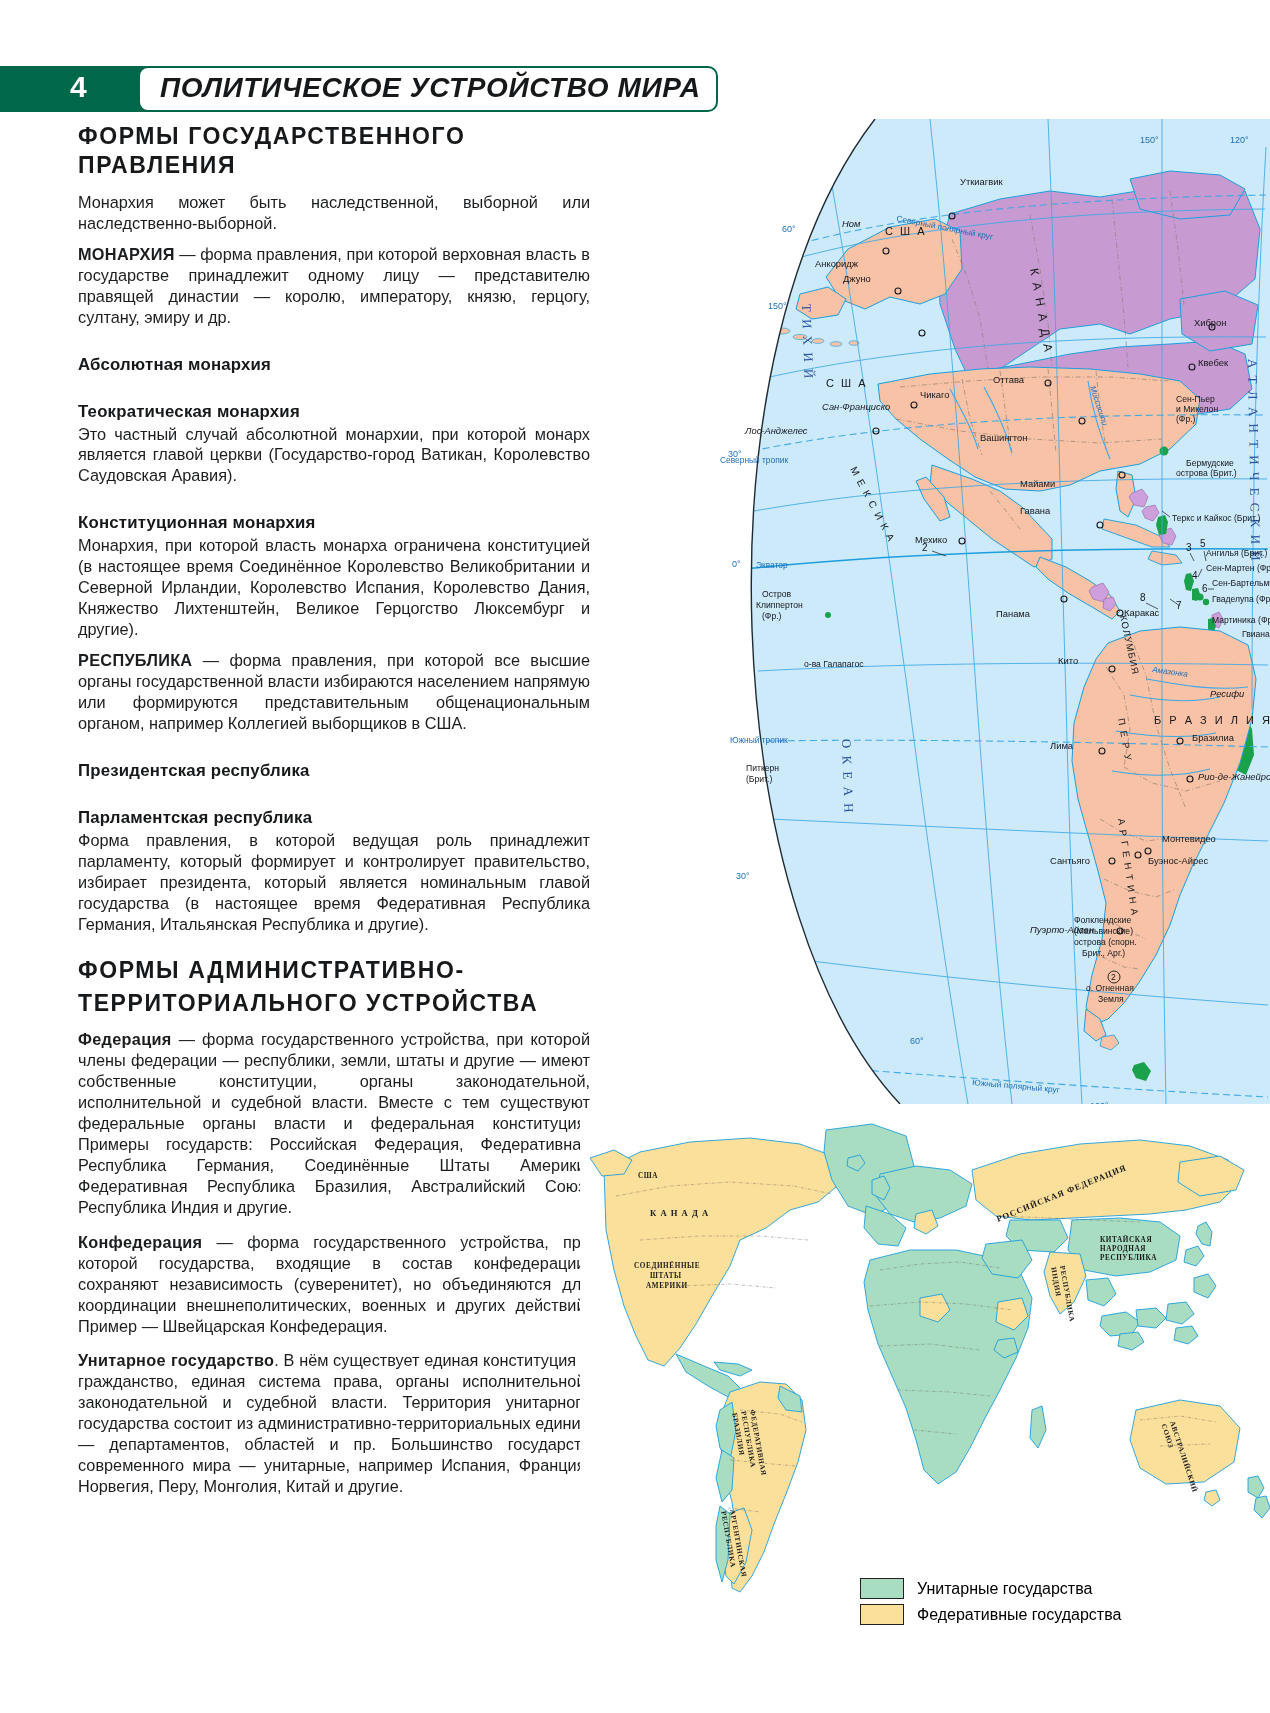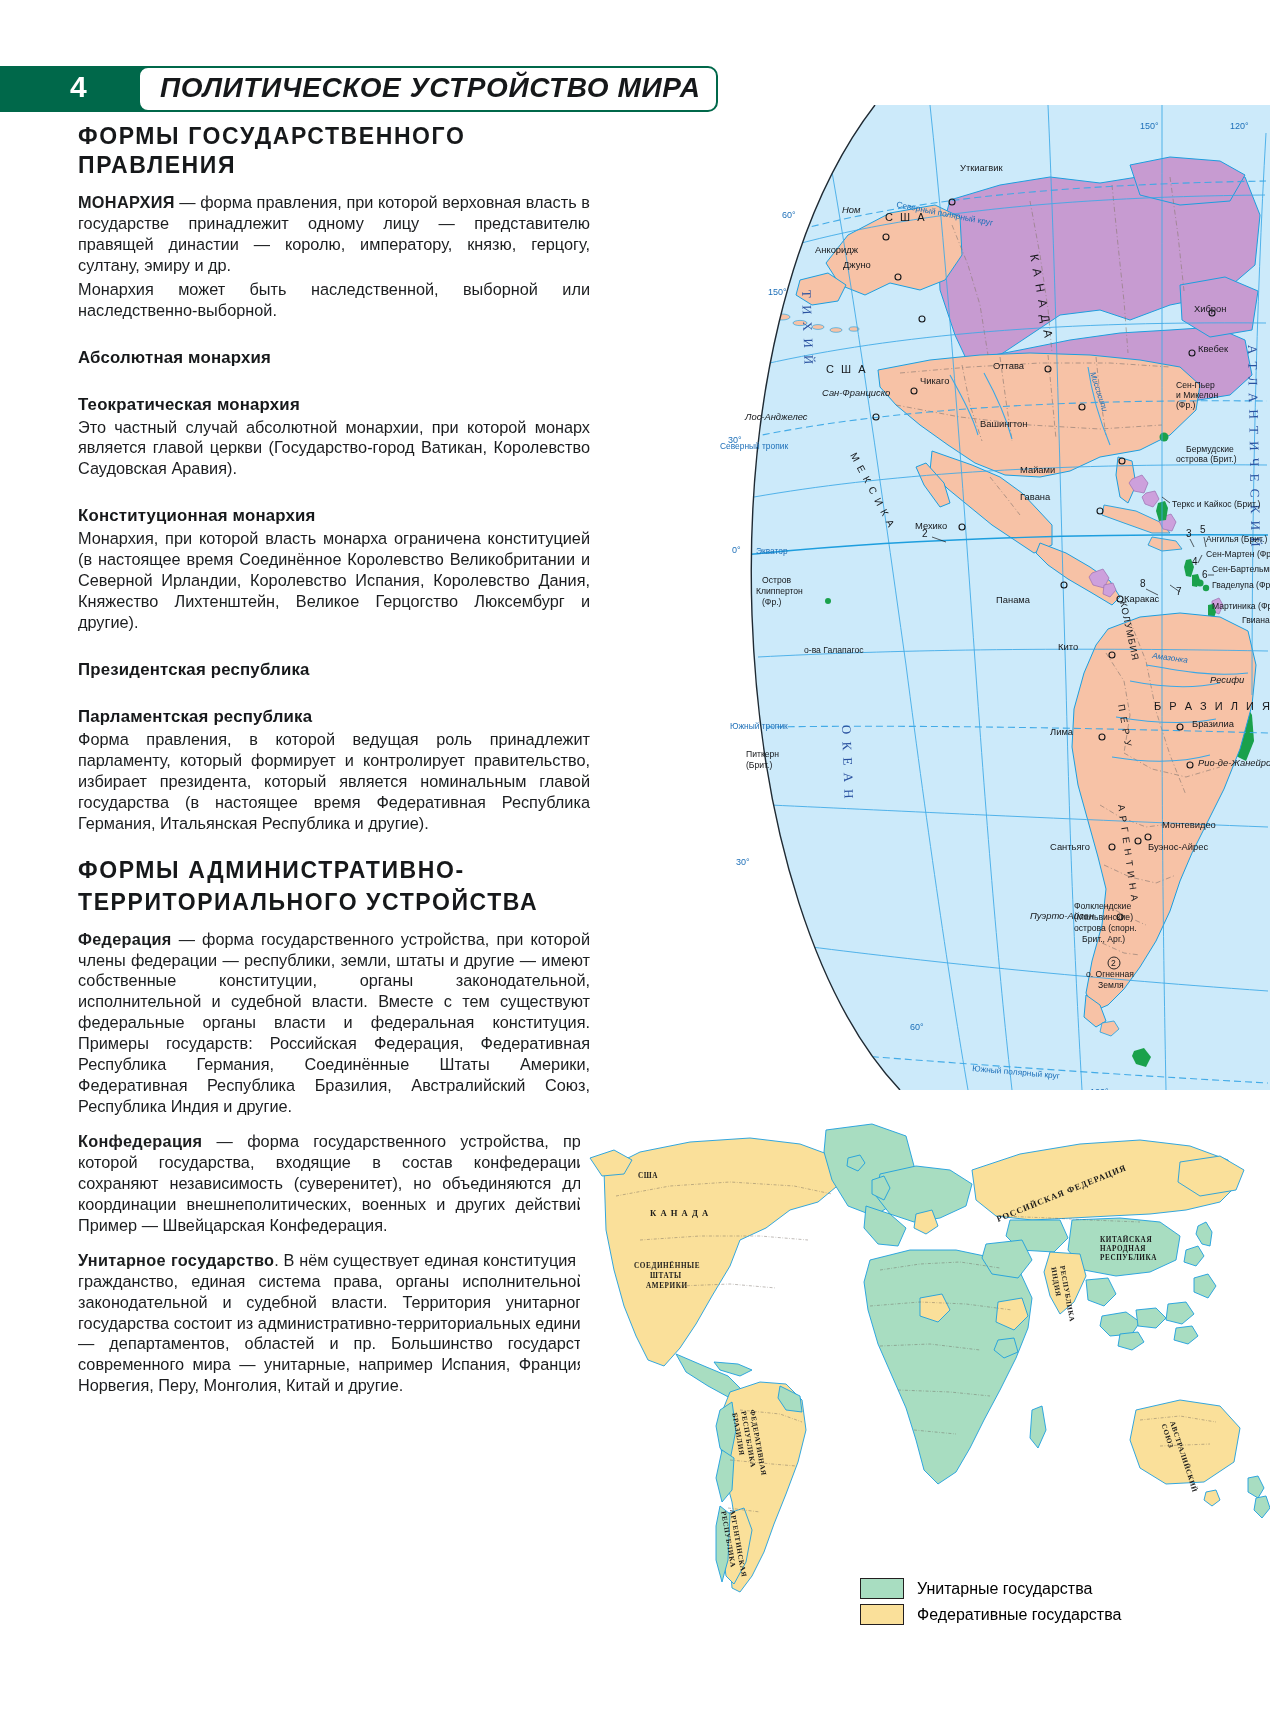--- a/index.html
+++ b/index.html
@@ -95,21 +95,21 @@
     font-weight: bold;
     letter-spacing: 0.2px;
     margin: 27px 0 2px 0;
     color: #16181a;
   }
 
   
   #main-map {
     position: absolute;
     left: 700px;
-    top: 105px;
+    top: 119px;
     width: 570px;
     height: 1167px;
     overflow: hidden;
   }
   #main-map svg { display:block; }
 
   
   #world-map {
     position: absolute;
     left: 580px;
@@ -164,31 +164,32 @@
   <div id="header-green-block"></div>
   <div id="chapter-number">4</div>
   <div id="header-title-pill"></div>
   <div id="header-title">ПОЛИТИЧЕСКОЕ УСТРОЙСТВО МИРА</div>
 </div>
 
 <div id="text-column">
 
   <div class="section-title">ФОРМЫ ГОСУДАРСТВЕННОГО ПРАВЛЕНИЯ</div>
 
+  <p class="para">Монархия может быть наследственной, выборной или наследственно-выборной.</p>
   <p class="para tight"><span class="lead">МОНАРХИЯ</span><span> — форма правления, при которой верховная власть в государстве принадлежит одному лицу — представителю правящей династии — королю, императору, князю, герцогу, султану, эмиру и др.</span></p>
-  <p class="para">Монархия может быть наследственной, выборной или наследственно-выборной.</p>
 
   <div class="sub-head">Абсолютная монархия</div>
 
   <div class="sub-head">Теократическая монархия</div>
   <p class="para">Это частный случай абсолютной монархии, при которой монарх является главой церкви (Государство-город Ватикан, Королевство Саудовская Аравия).</p>
 
   <div class="sub-head">Конституционная монархия</div>
   <p class="para">Монархия, при которой власть монарха ограничена конституцией (в настоящее время Соединённое Королевство Великобритании и Северной Ирландии, Королевство Испания, Королевство Дания, Княжество Лихтенштейн, Великое Герцогство Люксембург и другие).</p>
 
+  <p class="para"><span class="lead">РЕСПУБЛИКА</span><span> — форма правления, при которой все высшие органы государственной власти избираются населением напрямую или формируются представительным общенациональным органом, например Коллегией выборщиков в США.</span></p>
 
   <div class="sub-head">Президентская республика</div>
 
   <div class="sub-head">Парламентская республика</div>
   <p class="para">Форма правления, в которой ведущая роль принадлежит парламенту, который формирует и контролирует правительство, избирает президента, который является номинальным главой государства (в настоящее время Федеративная Республика Германия, Итальянская Республика и другие).</p>
 
   <div class="section-title two-line">ФОРМЫ АДМИНИСТРАТИВНО-</div>
   <div class="section-title" style="margin-top:-9px;">ТЕРРИТОРИАЛЬНОГО УСТРОЙСТВА</div>
 
   <p class="para"><span class="lead">Федерация</span><span> — форма государственного устройства, при которой члены федерации — республики, земли, штаты и другие — имеют собственные конституции, органы законодательной, исполнительной и судебной власти. Вместе с тем существуют федеральные органы власти и федеральная конституция. Примеры государств: Российская Федерация, Федеративная Республика Германия, Соединённые Штаты Америки, Федеративная Республика Бразилия, Австралийский Союз, Республика Индия и другие.</span></p>

